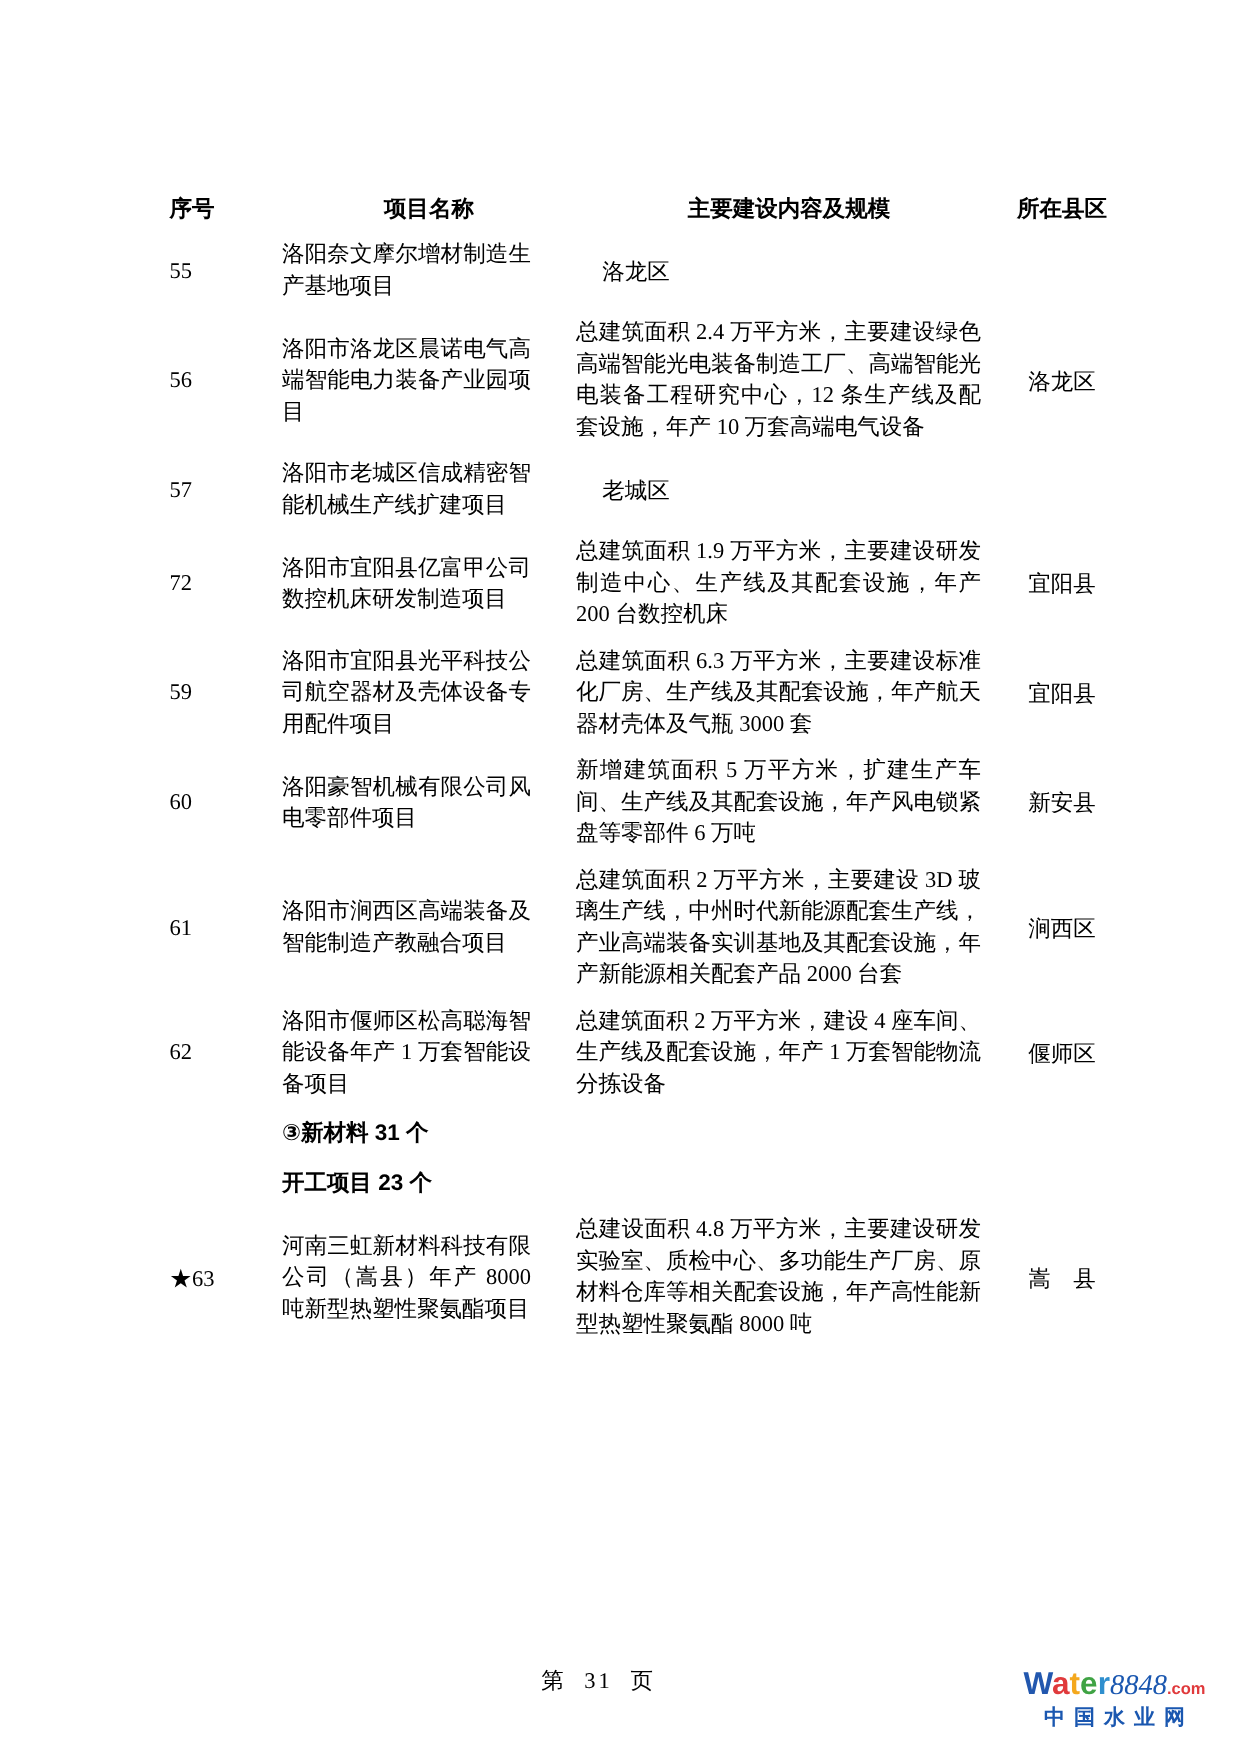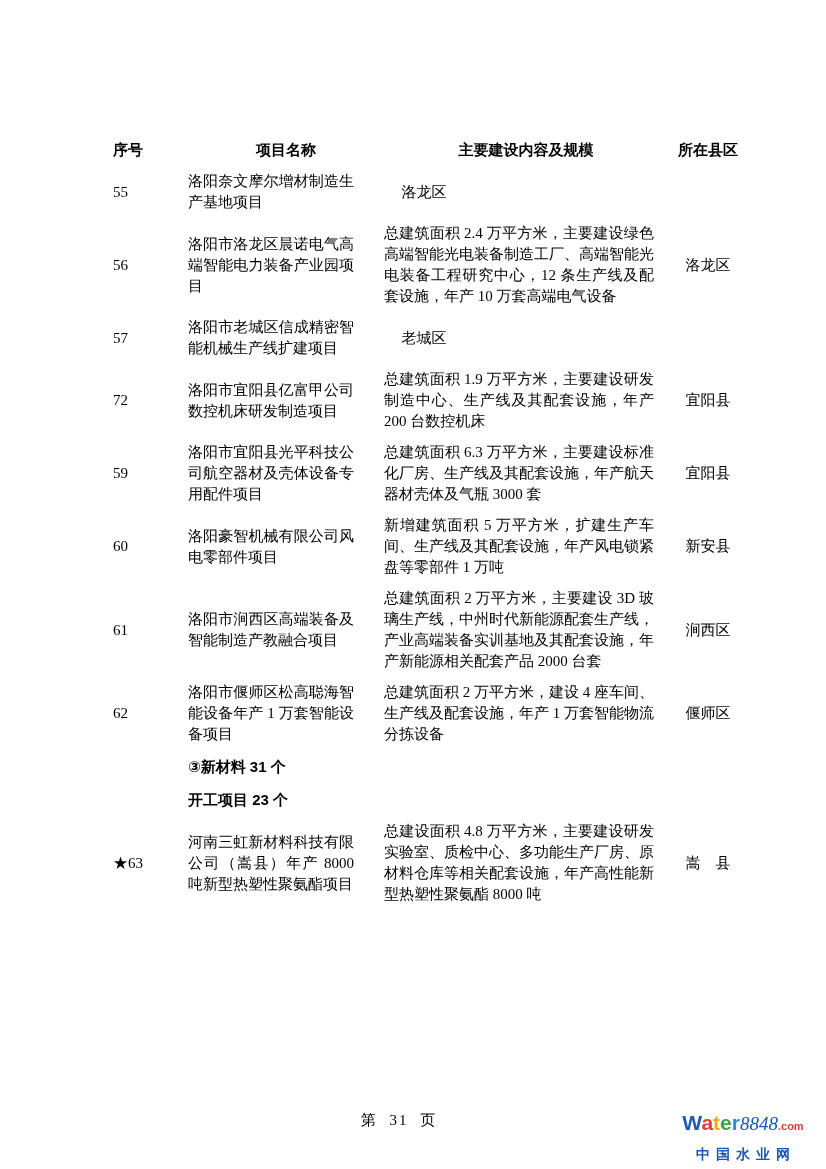--- a/index.html
+++ b/index.html
@@ -10,21 +10,21 @@
   }
   .doc{position:absolute;left:100px;top:126px;width:648px;}
   .trow{display:flex;align-items:center;padding:5px 0;}
   .c-seq{width:88px;box-sizing:border-box;padding-left:13px;font-size:15px;flex:none;}
   .c-name{width:196px;box-sizing:border-box;padding-right:30px;flex:none;}
   .c-content{width:284px;box-sizing:border-box;padding-right:14px;flex:none;}
   .c-district{width:80px;flex:none;text-align:center;font-size:15px;}
   .c-name .txt, .c-content .txt{
     font-size:15px;line-height:21px;text-align:justify;
   }
-  .thead{padding:4px 0 6px 0;align-items:flex-start;margin-top:11px;}
+  .thead{padding:4px 0 6px 0;align-items:flex-start;}
   .thead .hc{
     font-family:"Liberation Sans","DejaVu Sans",sans-serif;
     font-weight:bold;font-size:15px;
   }
   .thead .c-name,.thead .c-content{text-align:center;padding-right:0;}
   .thead .c-district{text-align:center;}
   .section-row{padding:6px 0 6px 88px;}
   .section-row .txt{
     font-size:15px;font-weight:bold;line-height:21px;
     font-family:"Liberation Sans","DejaVu Sans",sans-serif;
@@ -45,21 +45,21 @@
   .lt{color:#f4a81d;}
   .le{color:#3fa344;}
   .lr{color:#2f8fce;}
   .logo-digits{
     color:#1a57b0;font-size:19px;font-style:italic;
     font-family:"Liberation Serif","DejaVu Serif",serif;font-weight:normal;
   }
   .logo-tld{color:#e03a3c;font-size:11px;font-weight:bold;}
   .logo-subtitle{
     color:#1a57b0;font-weight:bold;font-size:14px;letter-spacing:6px;
-    margin-top:13px;white-space:nowrap;text-indent:6px;
+    margin-top:3px;white-space:nowrap;text-indent:6px;
   }
 </style>
 </head>
 <body>
 
 <div class="doc">
 
   <div class="trow thead">
     <div class="c-seq hc">序号</div>
     <div class="c-name hc">项目名称</div>
@@ -115,21 +115,21 @@
       </div>
     <div class="c-district">宜阳县</div>
   </div>
 
   <div class="trow">
     <div class="c-seq">60</div>
     <div class="c-name">
         <div class="txt">洛阳豪智机械有限公司风电零部件项目</div>
       </div>
     <div class="c-content">
-        <div class="txt">新增建筑面积 5 万平方米，扩建生产车间、生产线及其配套设施，年产风电锁紧盘等零部件 1 万吨</div>
+        <div class="txt">新增建筑面积 5 万平方米，扩建生产车间、生产线及其配套设施，年产风电锁紧盘等零部件 6 万吨</div>
       </div>
     <div class="c-district">新安县</div>
   </div>
 
   <div class="trow">
     <div class="c-seq">61</div>
     <div class="c-name">
         <div class="txt">洛阳市涧西区高端装备及智能制造产教融合项目</div>
       </div>
     <div class="c-content">

